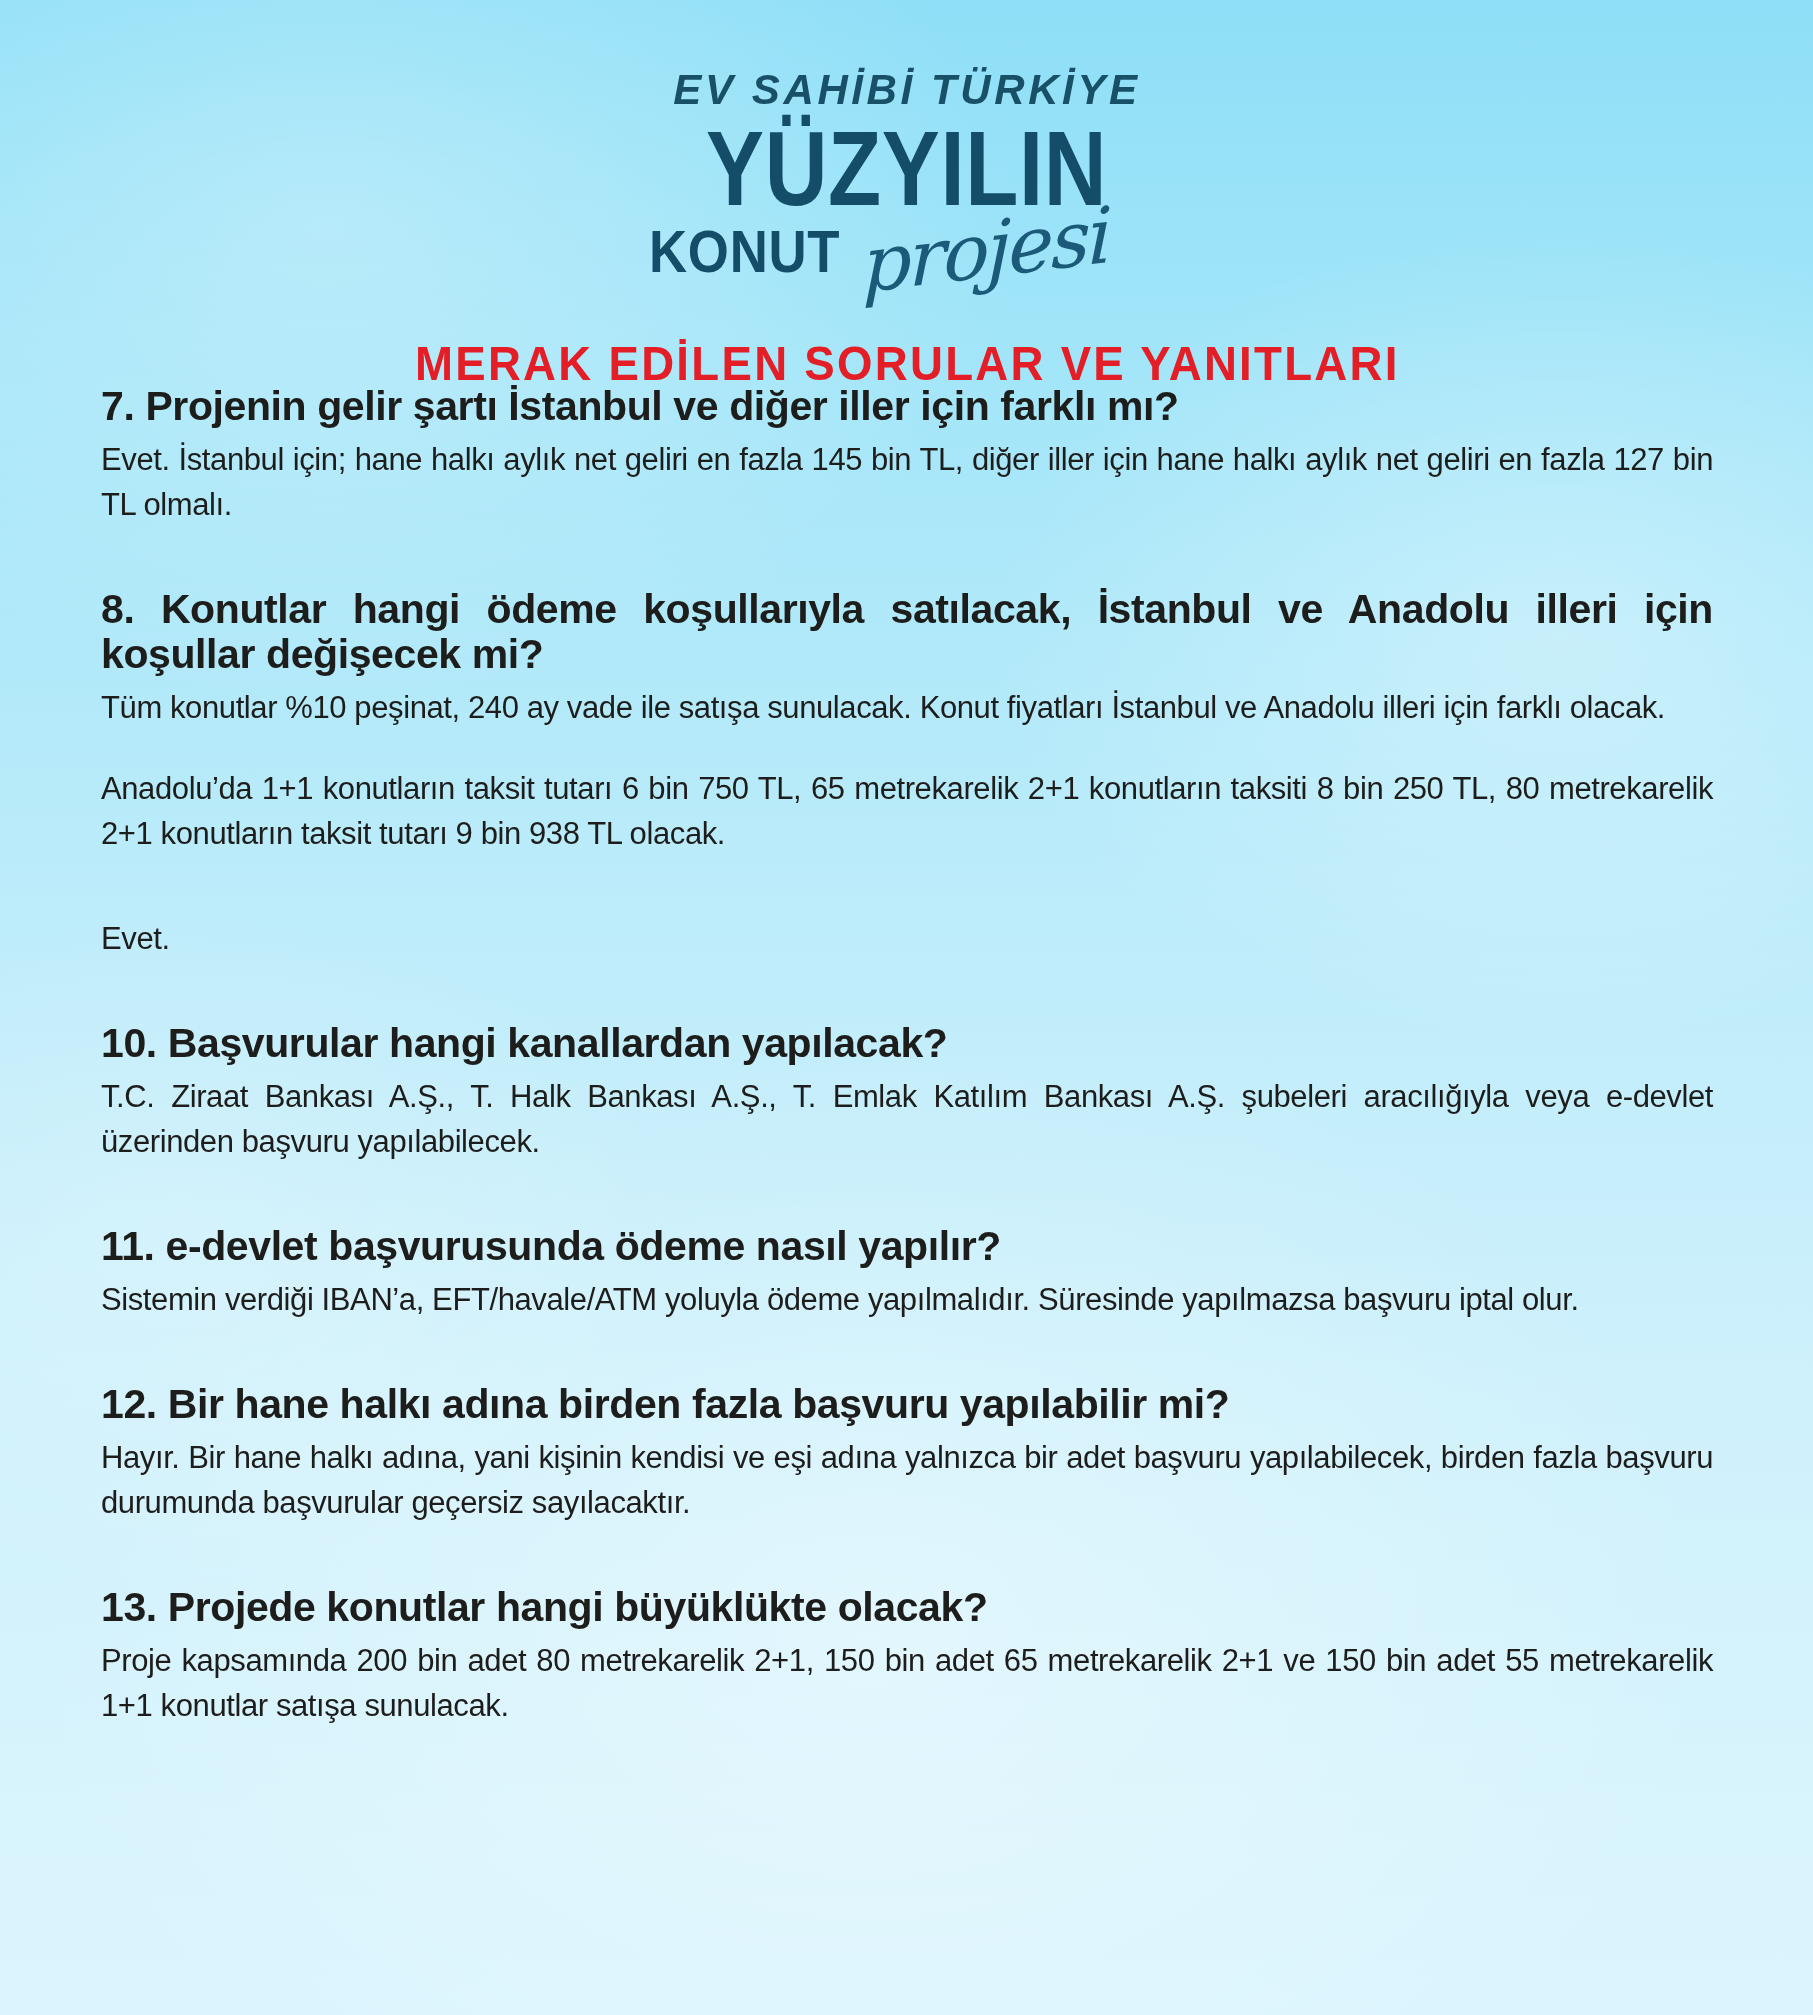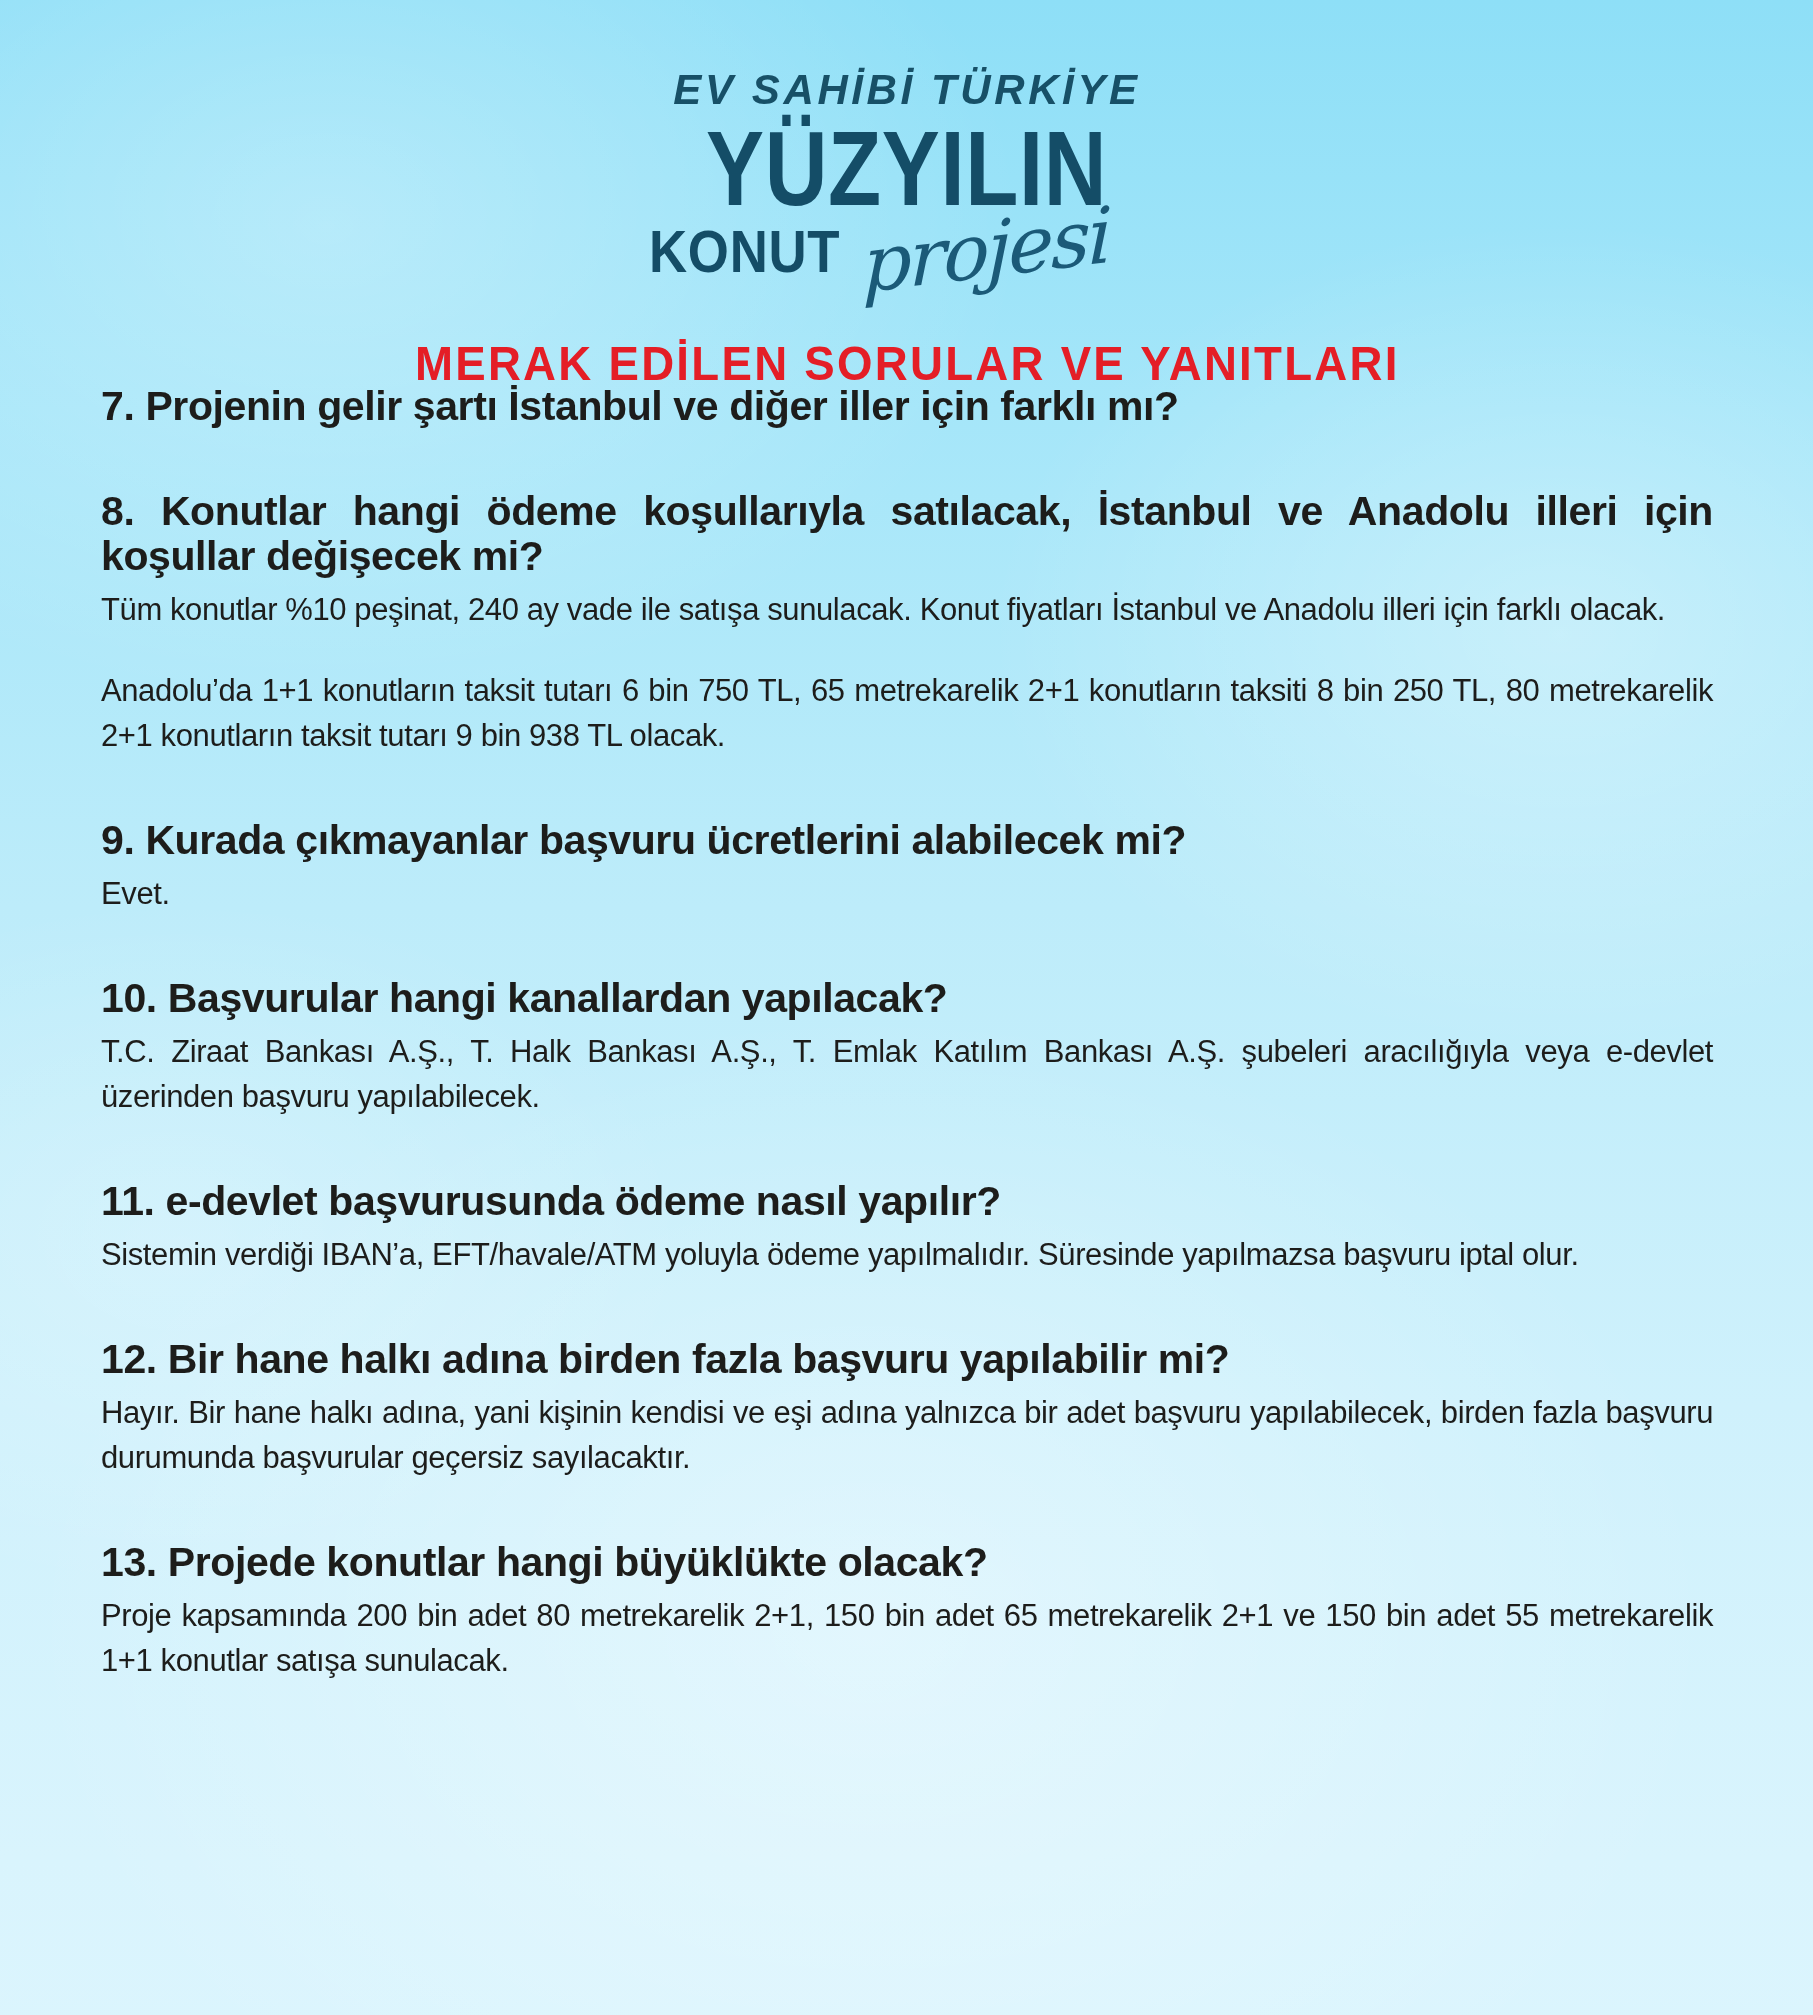--- a/index.html
+++ b/index.html
@@ -86,32 +86,34 @@
       <span class="h-konut">KONUT</span><span class="h-script">projesi</span>
     </div>
     <div>
       <span class="main-title">MERAK EDİLEN SORULAR VE YANITLARI</span>
     </div>
   </div>
 
   <div class="content">
     <div class="faq-block">
       <p class="question">7. Projenin gelir şartı İstanbul ve diğer iller için farklı mı?</p>
+      <div>
+          <p class="answer">Evet. İstanbul için; hane halkı aylık net geliri en fazla 145 bin TL, diğer iller için hane halkı aylık net geliri en fazla 127 bin TL olmalı.</p>
+        </div>
     </div>
 
     <div class="faq-block">
       <p class="question">8. Konutlar hangi ödeme koşullarıyla satılacak, İstanbul ve Anadolu illeri için koşullar değişecek mi?</p>
       <div>
           <p class="answer">Tüm konutlar %10 peşinat, 240 ay vade ile satışa sunulacak. Konut fiyatları İstanbul ve Anadolu illeri için farklı olacak.</p>
           <p class="answer">Anadolu’da 1+1 konutların taksit tutarı 6 bin 750 TL, 65 metrekarelik 2+1 konutların taksiti 8 bin 250 TL, 80 metrekarelik 2+1 konutların taksit tutarı 9 bin 938 TL olacak.</p>
         </div>
     </div>
 
     <div class="faq-block">
-      <p class="question">9. Kurada çıkmayanlar başvuru ücretlerini alabilecek mi?</p>
       <div>
           <p class="answer">Evet.</p>
         </div>
     </div>
 
     <div class="faq-block">
       <p class="question">10. Başvurular hangi kanallardan yapılacak?</p>
       <div>
           <p class="answer">T.C. Ziraat Bankası A.Ş., T. Halk Bankası A.Ş., T. Emlak Katılım Bankası A.Ş. şubeleri aracılığıyla veya e-devlet üzerinden başvuru yapılabilecek.</p>
         </div>

